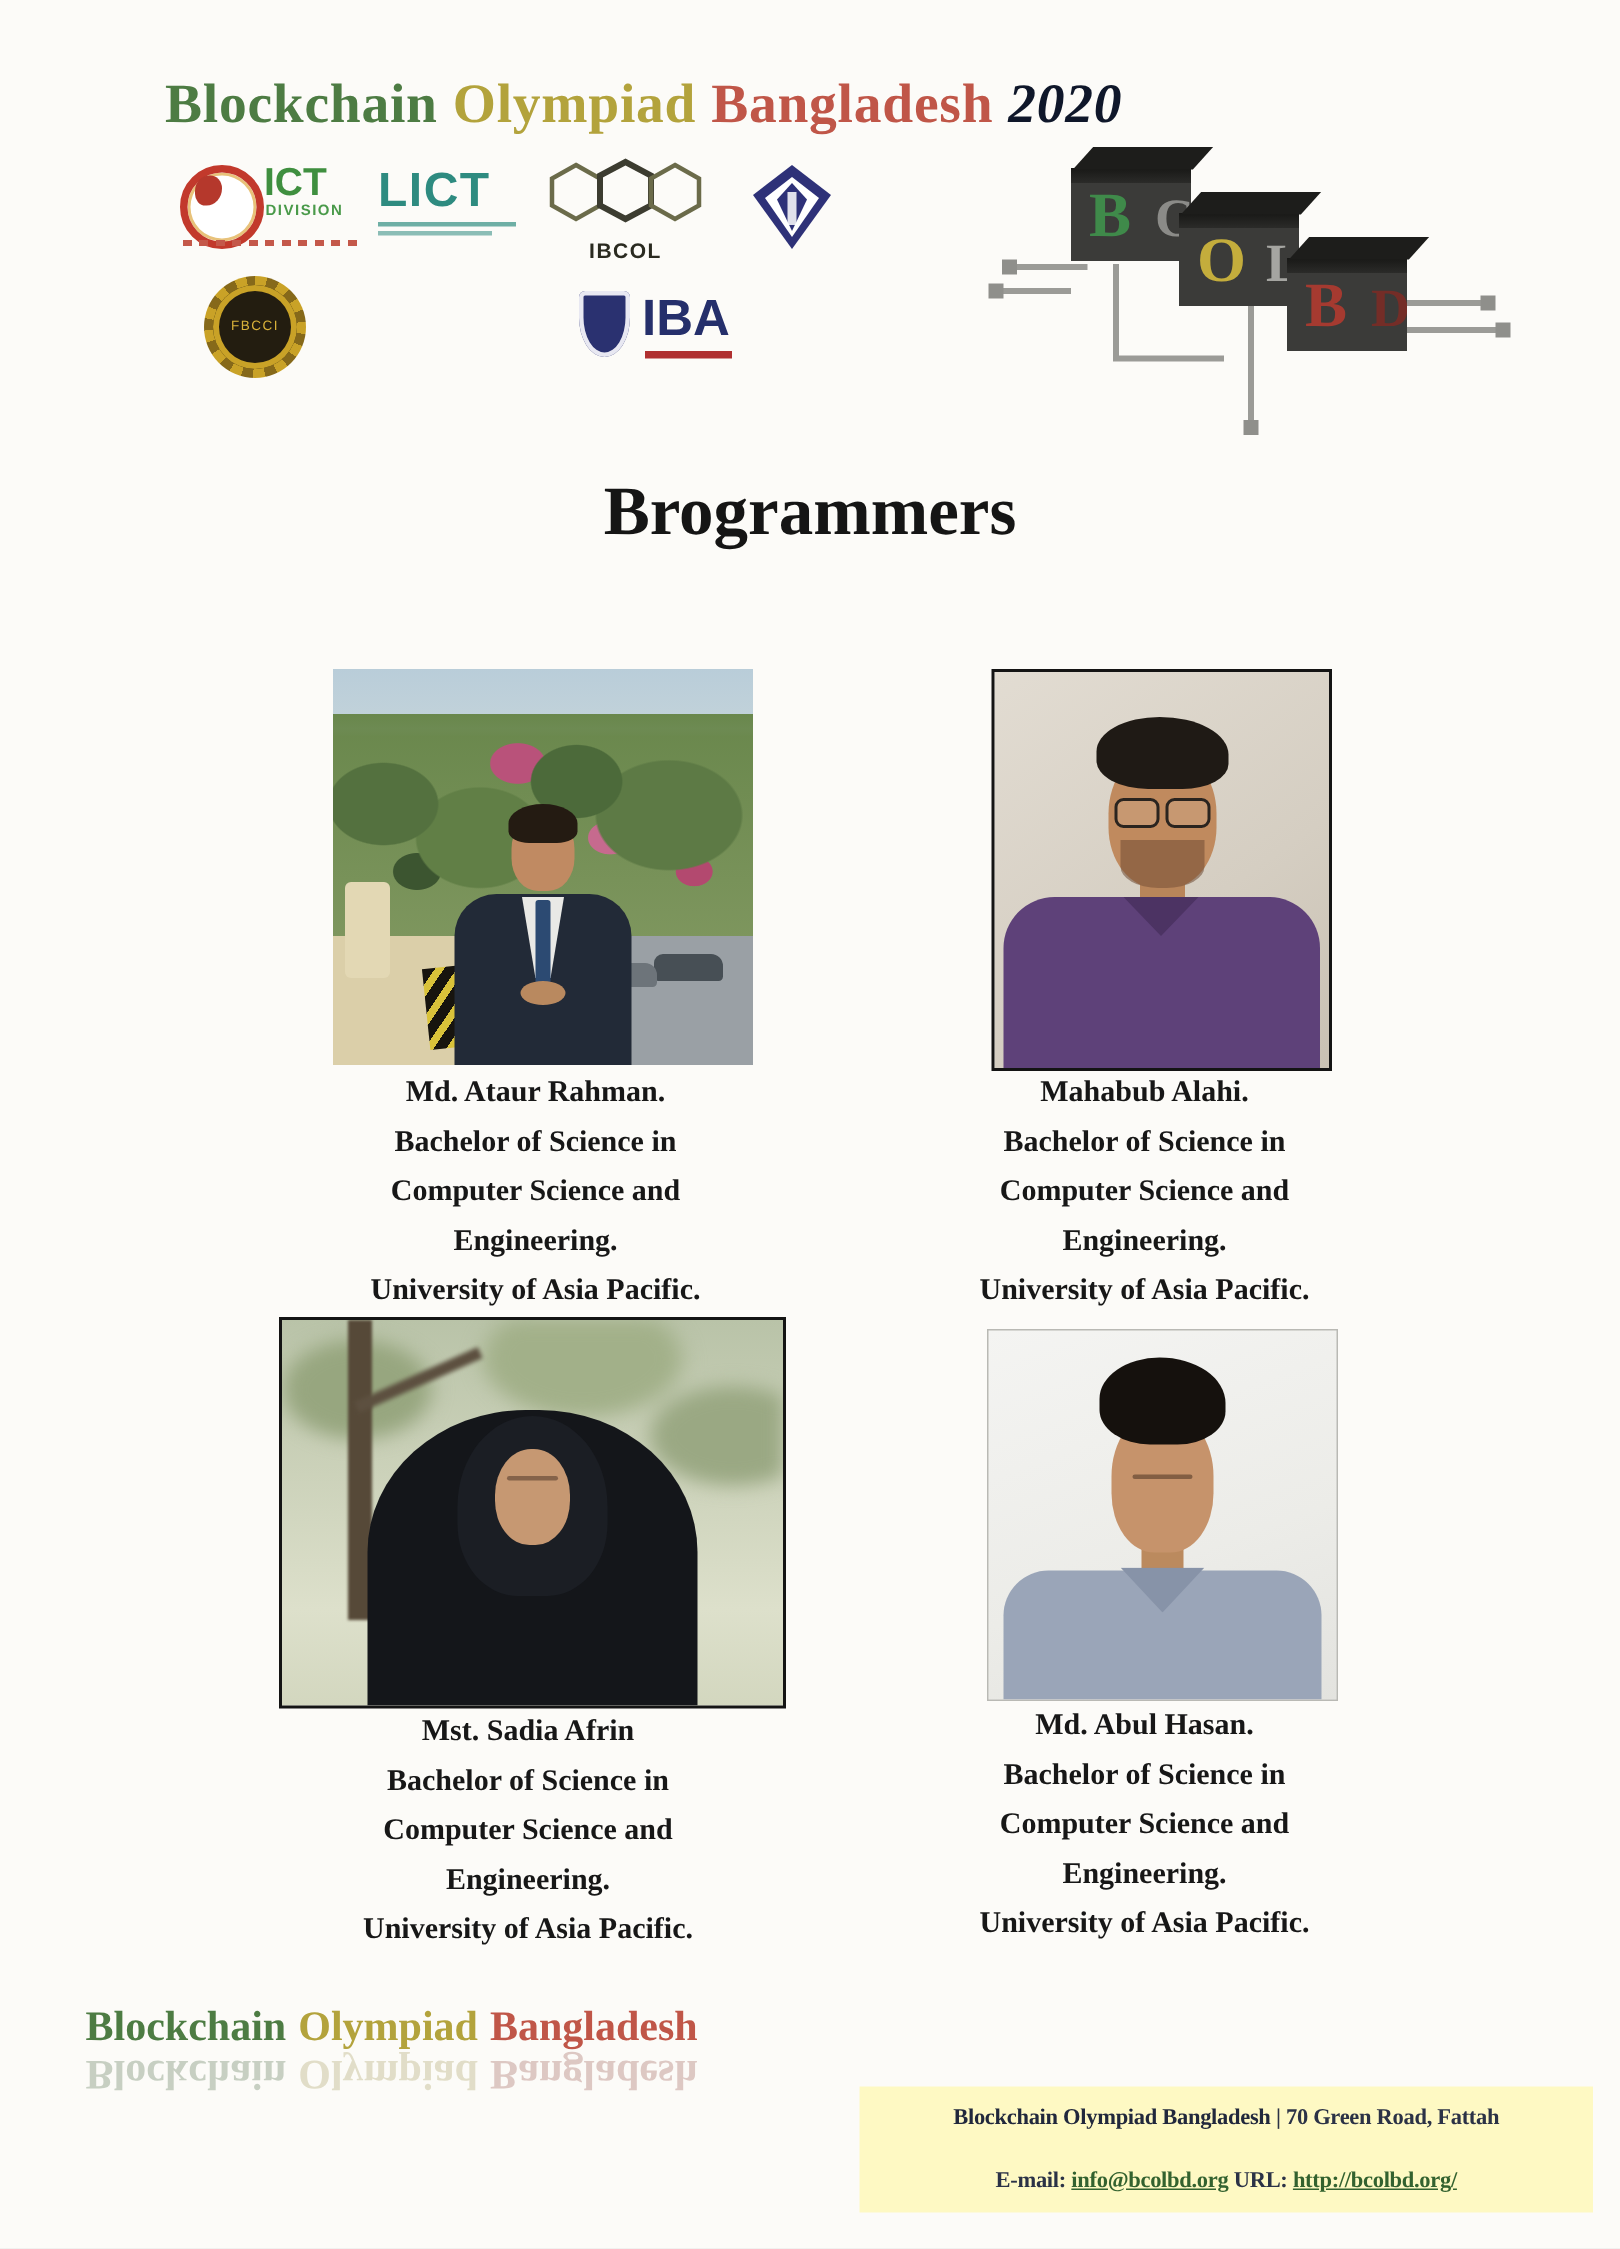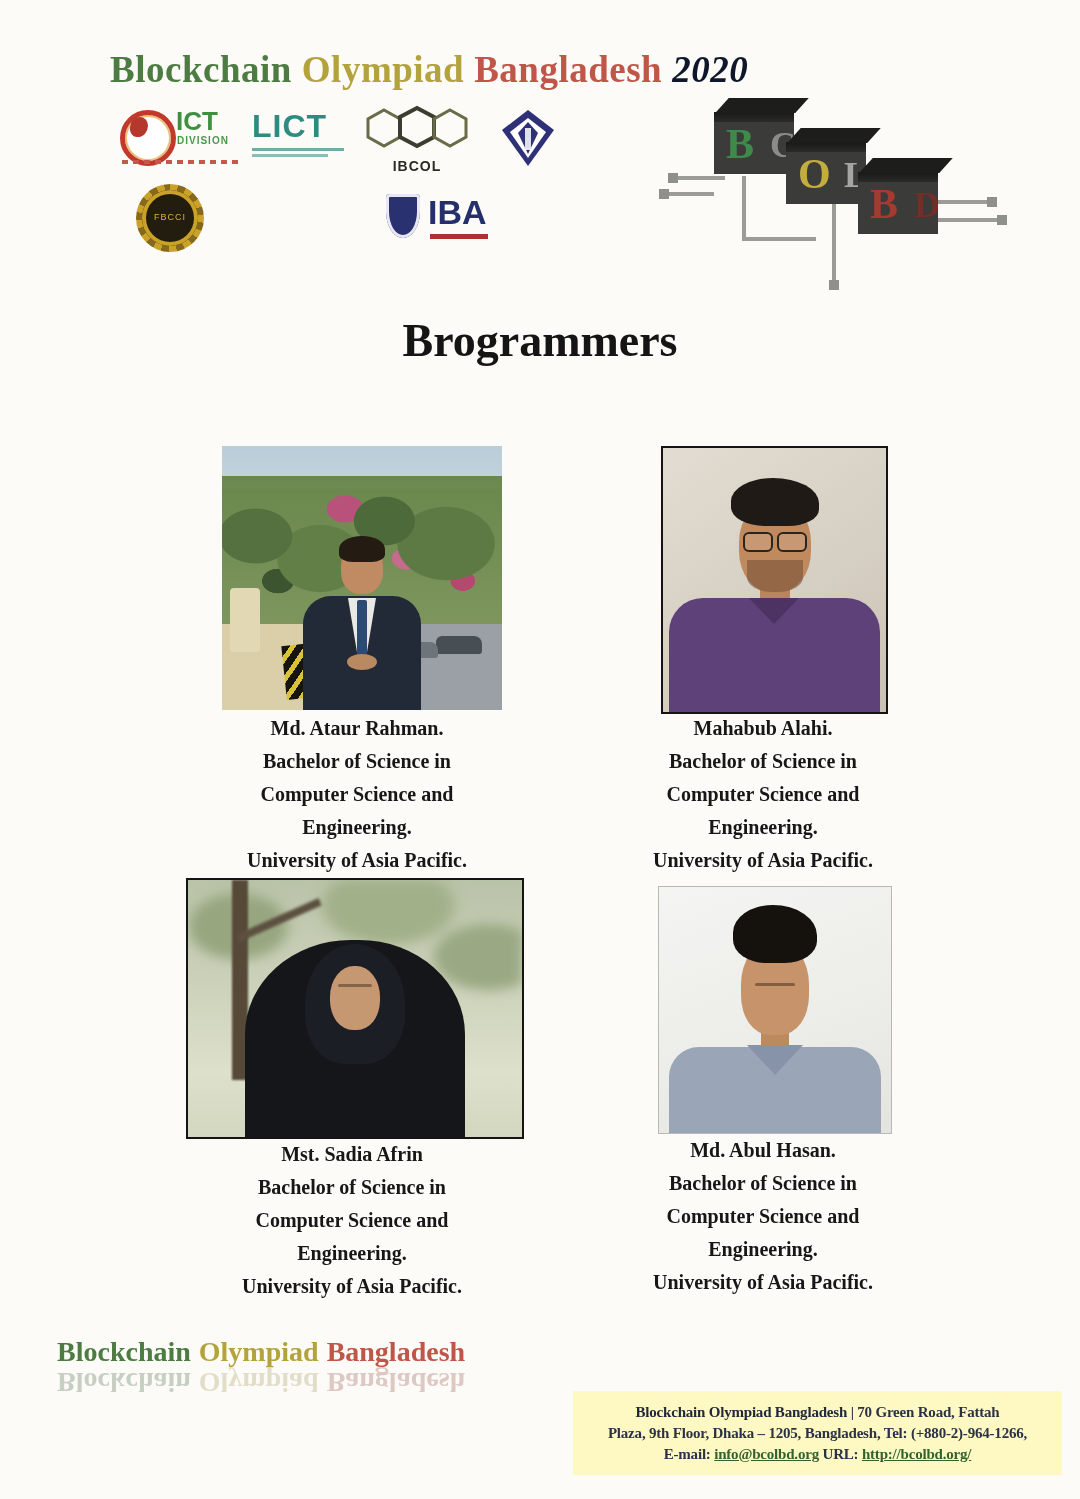--- a/index.html
+++ b/index.html
@@ -330,21 +330,21 @@
   </div>
   <div class="wm-reflect">
     <span class="w" style="color: rgb(77, 124, 67);">Blockchain</span><span class="w" style="color: rgb(179, 163, 60);">Olympiad</span><span class="w" style="color: rgb(192, 86, 72);">Bangladesh</span>
   </div>
 
   <div class="contact" style="background-color: #fef9c3;">
     <div class="contact-inner">
       <span class="contact-org">Blockchain Olympiad Bangladesh</span>
       <span>|</span>
       <span>70 Green Road, Fattah</span><br>
-      <span>Plaza, 9th Floor, Dhaka – 1205, Bangladesh, Tel: (+880-2)-964-1266,</span><br>
+      <br>
       <span>E-mail:</span>
       <span class="lnk">info@bcolbd.org</span>
       <span>URL:</span>
       <span class="lnk">http://bcolbd.org/</span>
     </div>
   </div>
 
 </div>
 
 </body></html>

